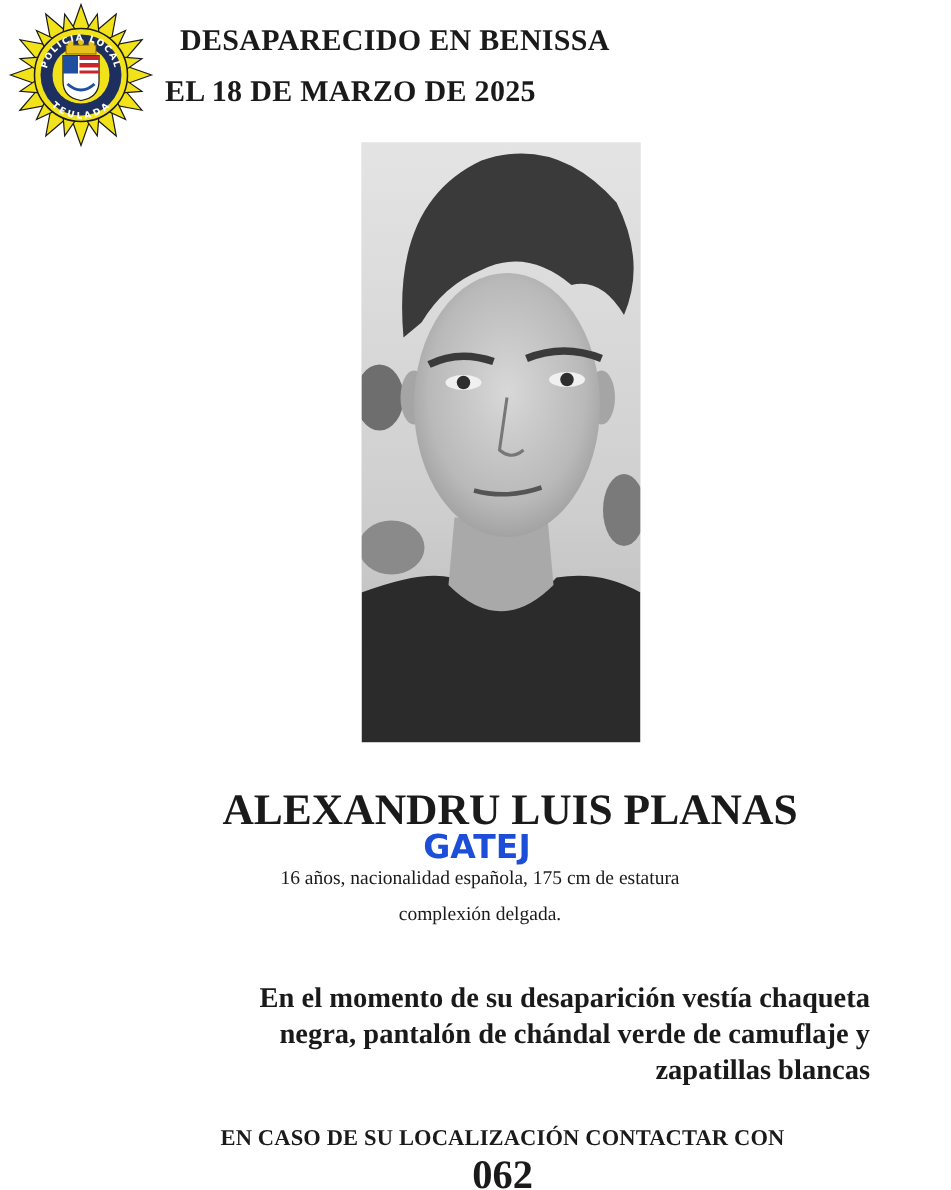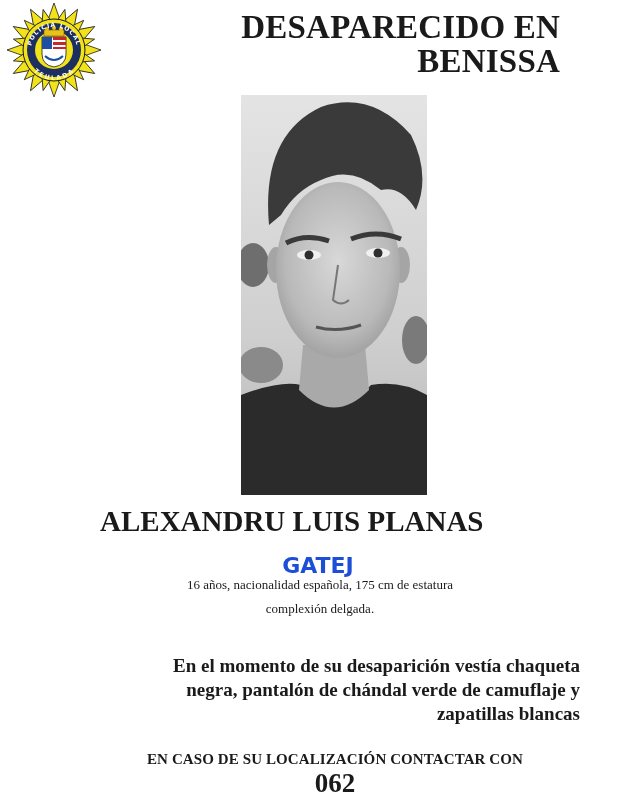--- a/index.html
+++ b/index.html
@@ -2,31 +2,31 @@
 <html><head>
   <meta charset="utf-8">
   <style>
     html, body { margin: 0; padding: 0; }
     body {
       width: 634px; height: 793px; background: #ffffff; position: relative; overflow: hidden;
       font-family: "Liberation Serif", serif; color: #1a1a1a;
     }
     .badge { position: absolute; left: 4px; top: 2px; width: 100px; height: 96px; }
     .title {
-      position: absolute; left: 110px; top: 10px; width: 450px; text-align: right;
-      font-weight: bold; font-size: 33px; line-height: 34px; letter-spacing: 0.2px;
+      position: absolute; left: 110px; top: 10px; width: 450px; text-align: left;
+      font-weight: bold; font-size: 20px; line-height: 34px; letter-spacing: 0.2px;
     }
     .title .l1 { display: block; padding-left: 10px; }
     .title .l2 { display: block; padding-left: 0px; margin-right: 60px; }
     .photo {
       position: absolute; left: 241px; top: 95px; width: 186px; height: 400px;
       background: #d9d9d9; overflow: hidden;
     }
     .name {
-      position: absolute; left: 100px; top: 505px; width: 480px; 
+      position: absolute; left: 100px; top: 524px; width: 480px; text-align: center;
       font-weight: bold; font-size: 29px; line-height: 32px;
     }
     .surname {
       position: absolute; left: 100px; top: 552px; width: 436px; text-align: center;
       font-family: "DejaVu Sans", sans-serif; font-weight: bold; font-size: 22px; line-height: 28px; color: #1d4ed8;
     }
     .details {
       position: absolute; left: 60px; top: 573px; width: 520px; text-align: center;
       font-weight: normal; font-size: 13px; line-height: 24px;
     }
@@ -99,20 +99,21 @@
       </text>
       <text font-size="6" fill="#ffffff" font-family="DejaVu Sans, sans-serif" font-weight="bold" letter-spacing="1">
         <textPath href="#botArc" startOffset="50%" text-anchor="middle" dominant-baseline="hanging">TEULADA</textPath>
       </text>
     </g>
   </svg>
 </div>
 
 <div class="title">
   <span class="l1">DESAPARECIDO EN BENISSA</span>
+  <span class="l2">EL 18 DE MARZO DE 2025</span>
 </div>
 
 <div class="photo" title="Fotografía en blanco y negro del joven desaparecido">
   <svg width="186" height="400" viewBox="0 0 186 400">
     <defs>
       <linearGradient id="bg" x1="0" y1="0" x2="0" y2="1">
         <stop offset="0" stop-color="#e4e4e4"></stop>
         <stop offset="0.6" stop-color="#cfcfcf"></stop>
         <stop offset="1" stop-color="#b5b5b5"></stop>
       </linearGradient>

